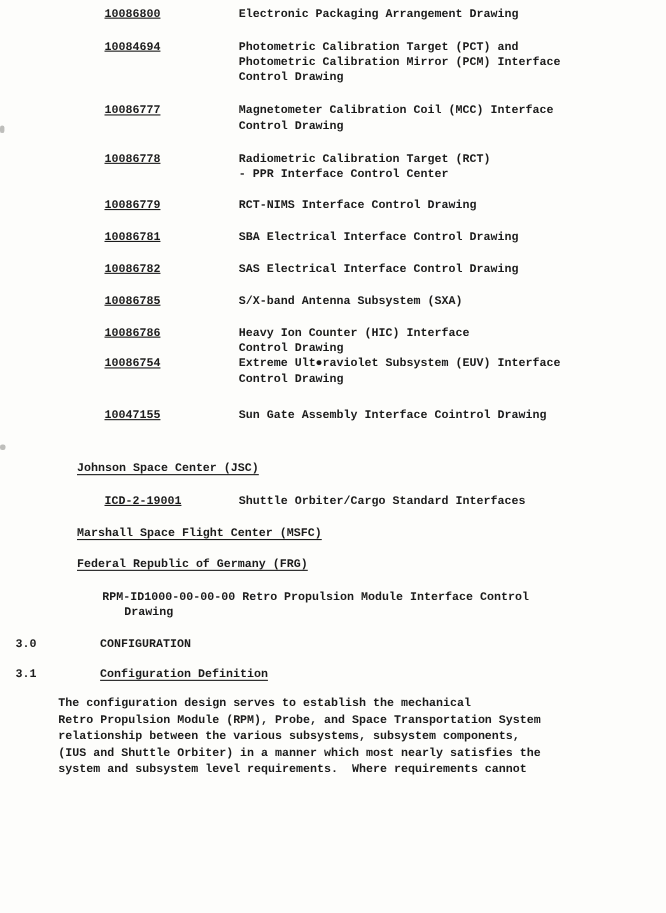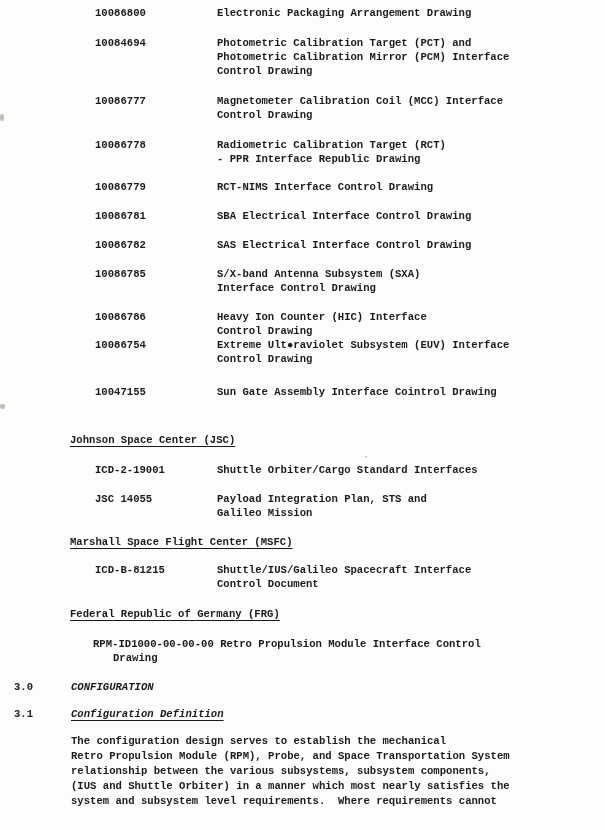--- a/index.html
+++ b/index.html
@@ -12,41 +12,41 @@
   .page{
     position:absolute;inset:0;
     padding-top:6px;
     font-family:"Liberation Mono","DejaVu Sans Mono",monospace;
     font-weight:700;
     font-size:10.6px;
     color:#1b1b1b;
     box-sizing:border-box;
   }
   .entry{display:flex;padding-left:95px;}
-  .entry .num{flex:0 0 122px;width:122px;line-height:14px;white-space:pre;}
+  .entry .num{flex:0 0 122px;width:122px;line-height:14px;white-space:pre;text-decoration:underline;}
   .entry .desc{flex:1;}
   .entry .desc .line{line-height:14px;white-space:pre;}
   .center-heading{
     padding-left:70px;line-height:14px;white-space:pre;
     text-decoration:underline;
     text-underline-offset:2.5px;
     text-decoration-thickness:1.2px;
   }
   .rpm1{padding-left:93px;line-height:14px;white-space:pre;}
   .rpm2{padding-left:113px;line-height:14px;white-space:pre;}
-  .section-row{display:flex;padding-left:14px;line-height:14px;}
+  .section-row{display:flex;padding-left:14px;line-height:14px;gap:20px;}
   .section-row .snum{flex:0 0 57px;width:57px;white-space:pre;}
-  .section-row .stitle{white-space:pre;font-style:italic;}
+  .section-row .stitle{white-space:pre;}
   .underlined{
     text-decoration:underline;
     text-underline-offset:2.5px;
     text-decoration-thickness:1.2px;
     text-align:right;
   }
-  .para{padding-left:71px;}
+  .para{padding-left:53px;}
   .para .pline{line-height:15px;white-space:pre;}
   .mb0{margin-bottom:0;}
   .mb13{margin-bottom:13px;}
   .mb14{margin-bottom:14px;}
   .mb15{margin-bottom:15px;}
   .mb16{margin-bottom:16px;}
   .mb19{margin-bottom:19px;}
   .mt15{margin-top:15px;}
   .mt34{margin-top:34px;}
   .speck{position:absolute;background:#8a8a86;opacity:.55;border-radius:2px;}
@@ -77,21 +77,21 @@
     <div class="desc">
       <div class="line">Magnetometer Calibration Coil (MCC) Interface</div>
       <div class="line">Control Drawing</div>
     </div>
   </div>
 
   <div class="entry mb14">
     <div class="num">10086778</div>
     <div class="desc">
       <div class="line">Radiometric Calibration Target (RCT)</div>
-      <div class="line">- PPR Interface Republic Drawing</div>
+      <div class="line">- PPR Interface Control Center</div>
     </div>
   </div>
 
   <div class="entry mb15">
     <div class="num">10086779</div>
     <div class="desc">
       <div class="line">RCT-NIMS Interface Control Drawing</div>
     </div>
   </div>
 
@@ -106,21 +106,20 @@
     <div class="num">10086782</div>
     <div class="desc">
       <div class="line">SAS Electrical Interface Control Drawing</div>
     </div>
   </div>
 
   <div class="entry mb15">
     <div class="num">10086785</div>
     <div class="desc">
       <div class="line">S/X-band Antenna Subsystem (SXA)</div>
-      <div class="line">Interface Control Drawing</div>
     </div>
   </div>
 
   <div class="entry mb0">
     <div class="num">10086786</div>
     <div class="desc">
       <div class="line">Heavy Ion Counter (HIC) Interface</div>
       <div class="line">Control Drawing</div>
     </div>
   </div>
@@ -142,37 +141,23 @@
 
   <div class="center-heading mt34 mb16">Johnson Space Center (JSC)</div>
 
   <div class="entry mb15">
     <div class="num">ICD-2-19001</div>
     <div class="desc">
       <div class="line">Shuttle Orbiter/Cargo Standard Interfaces</div>
     </div>
   </div>
 
-  <div class="entry mb15">
-    <div class="num">JSC 14055</div>
-    <div class="desc">
-      <div class="line">Payload Integration Plan, STS and</div>
-      <div class="line">Galileo Mission</div>
-    </div>
-  </div>
 
   <div class="center-heading mb14">Marshall Space Flight Center (MSFC)</div>
 
-  <div class="entry mb16">
-    <div class="num">ICD-B-81215</div>
-    <div class="desc">
-      <div class="line">Shuttle/IUS/Galileo Spacecraft Interface</div>
-      <div class="line">Control Document</div>
-    </div>
-  </div>
 
   <div class="center-heading mb16">Federal Republic of Germany (FRG)</div>
 
   <div class="rpm1">RPM-ID1000-00-00-00 Retro Propulsion Module Interface Control</div>
   <div class="rpm2 mb0">Drawing</div>
 
   <div class="section-row mt15 mb13">
     <div class="snum">3.0</div>
     <div class="stitle">CONFIGURATION</div>
   </div>

